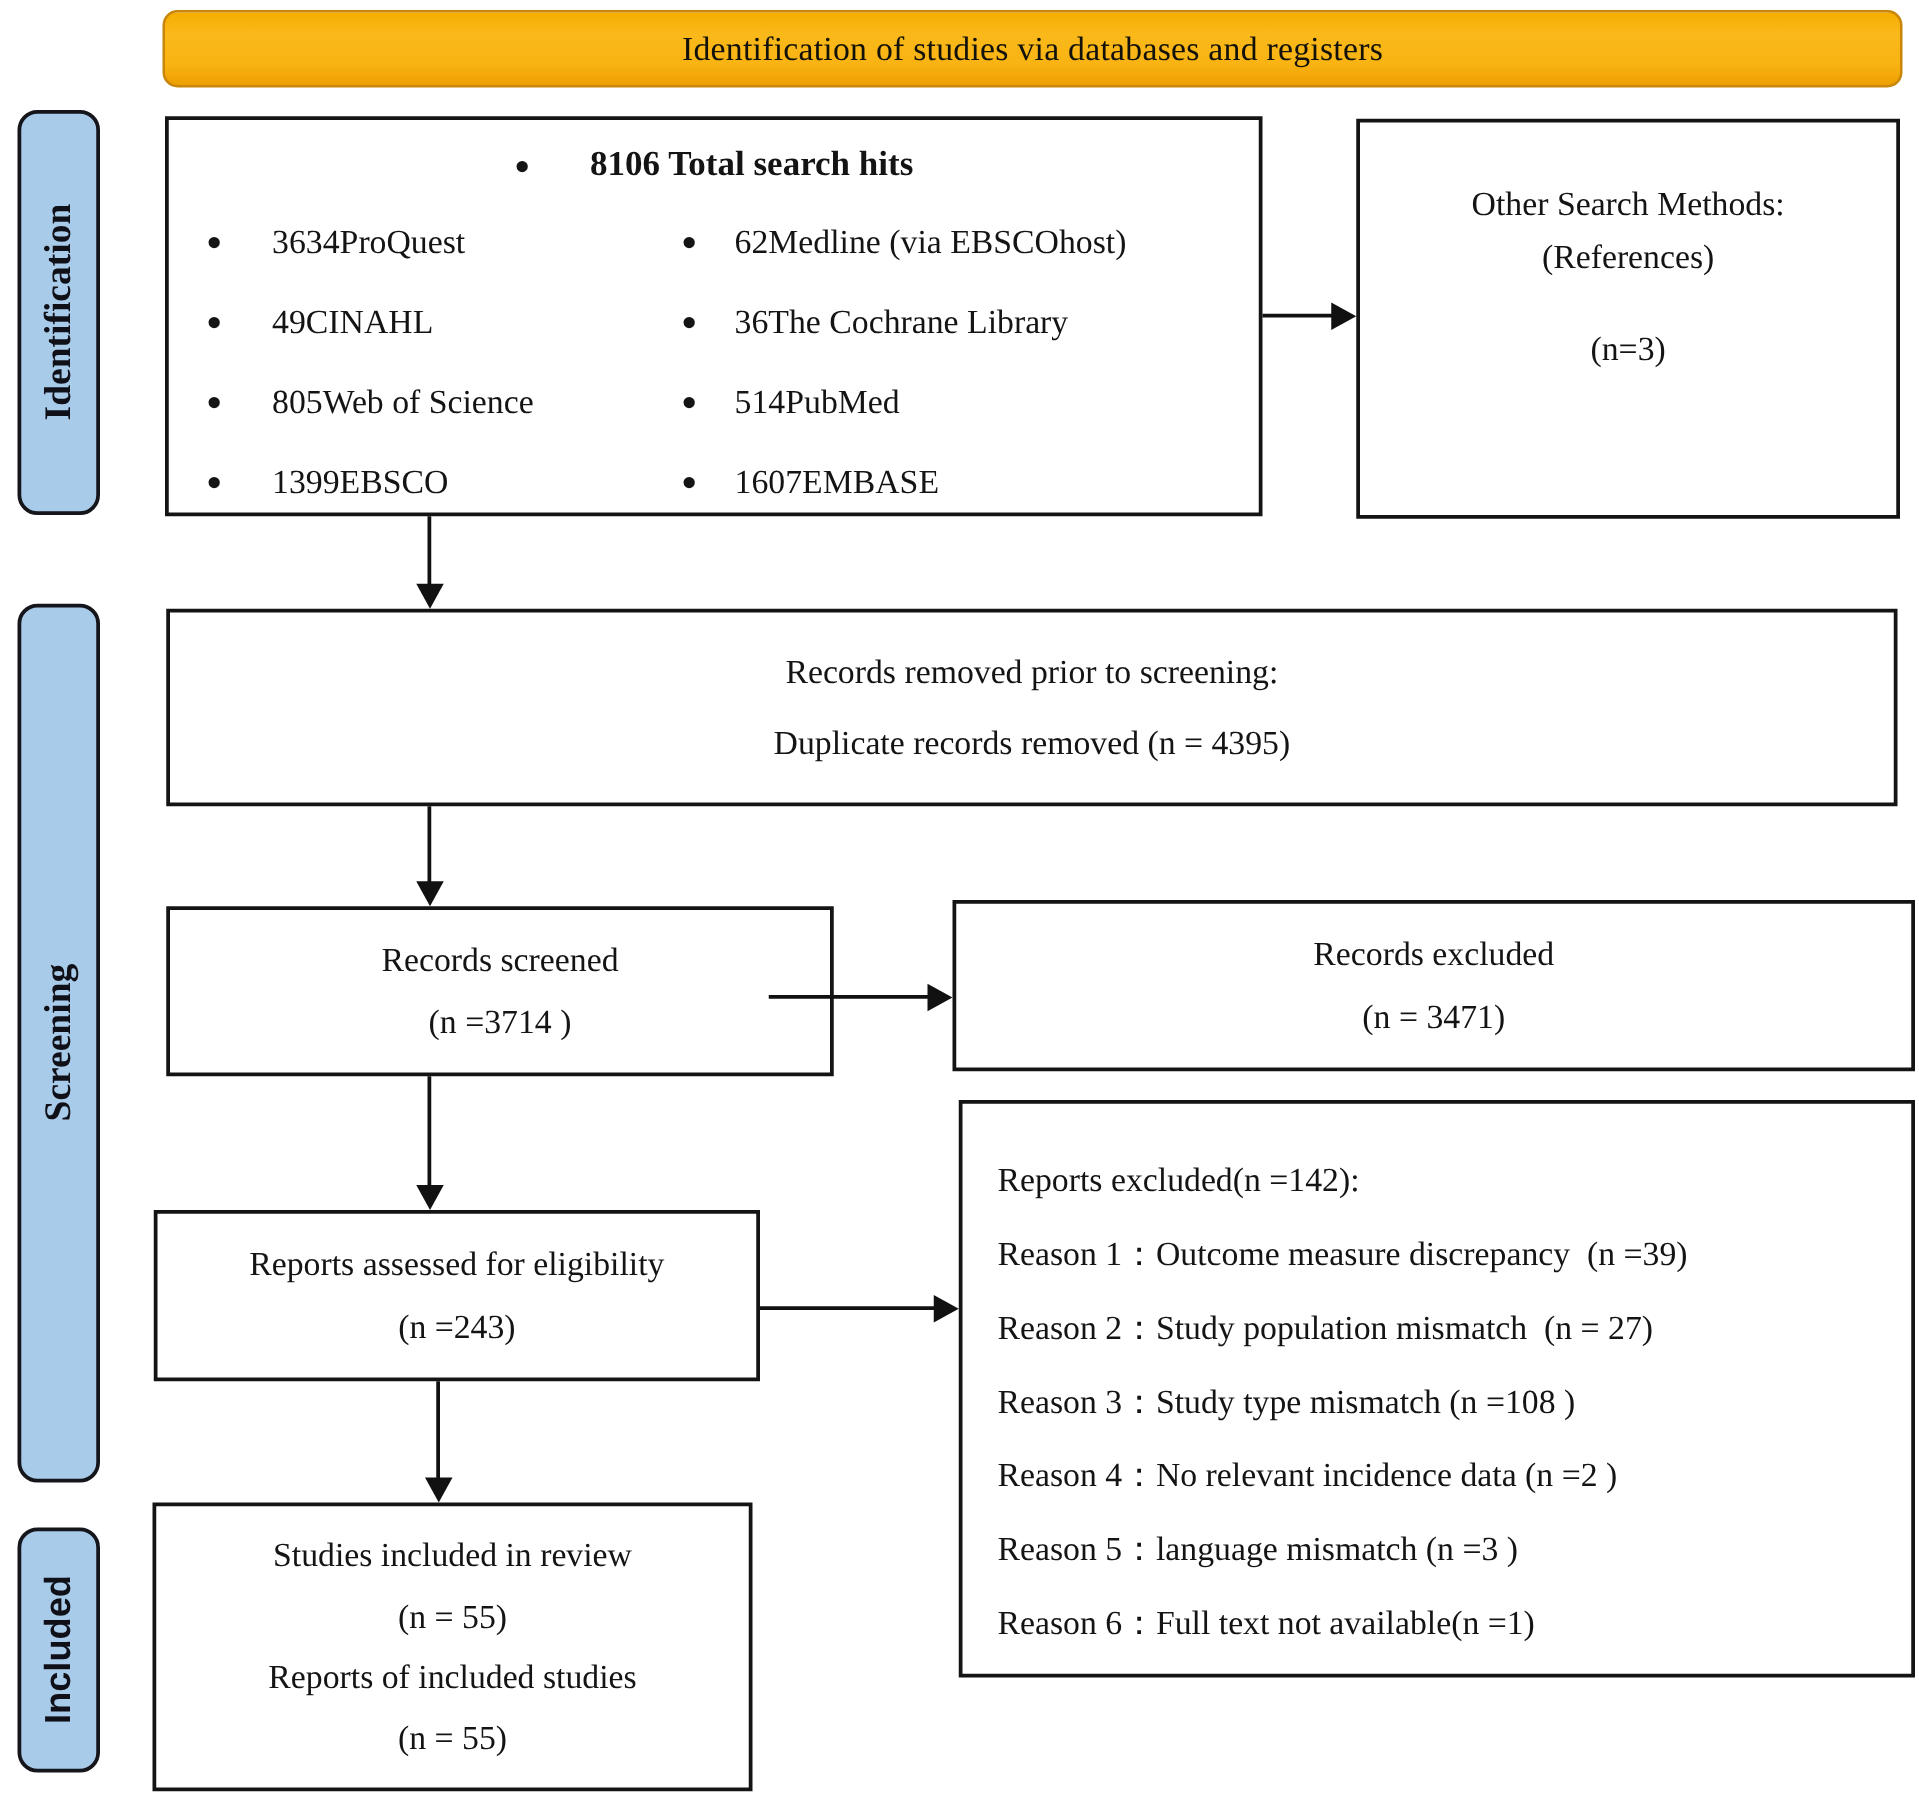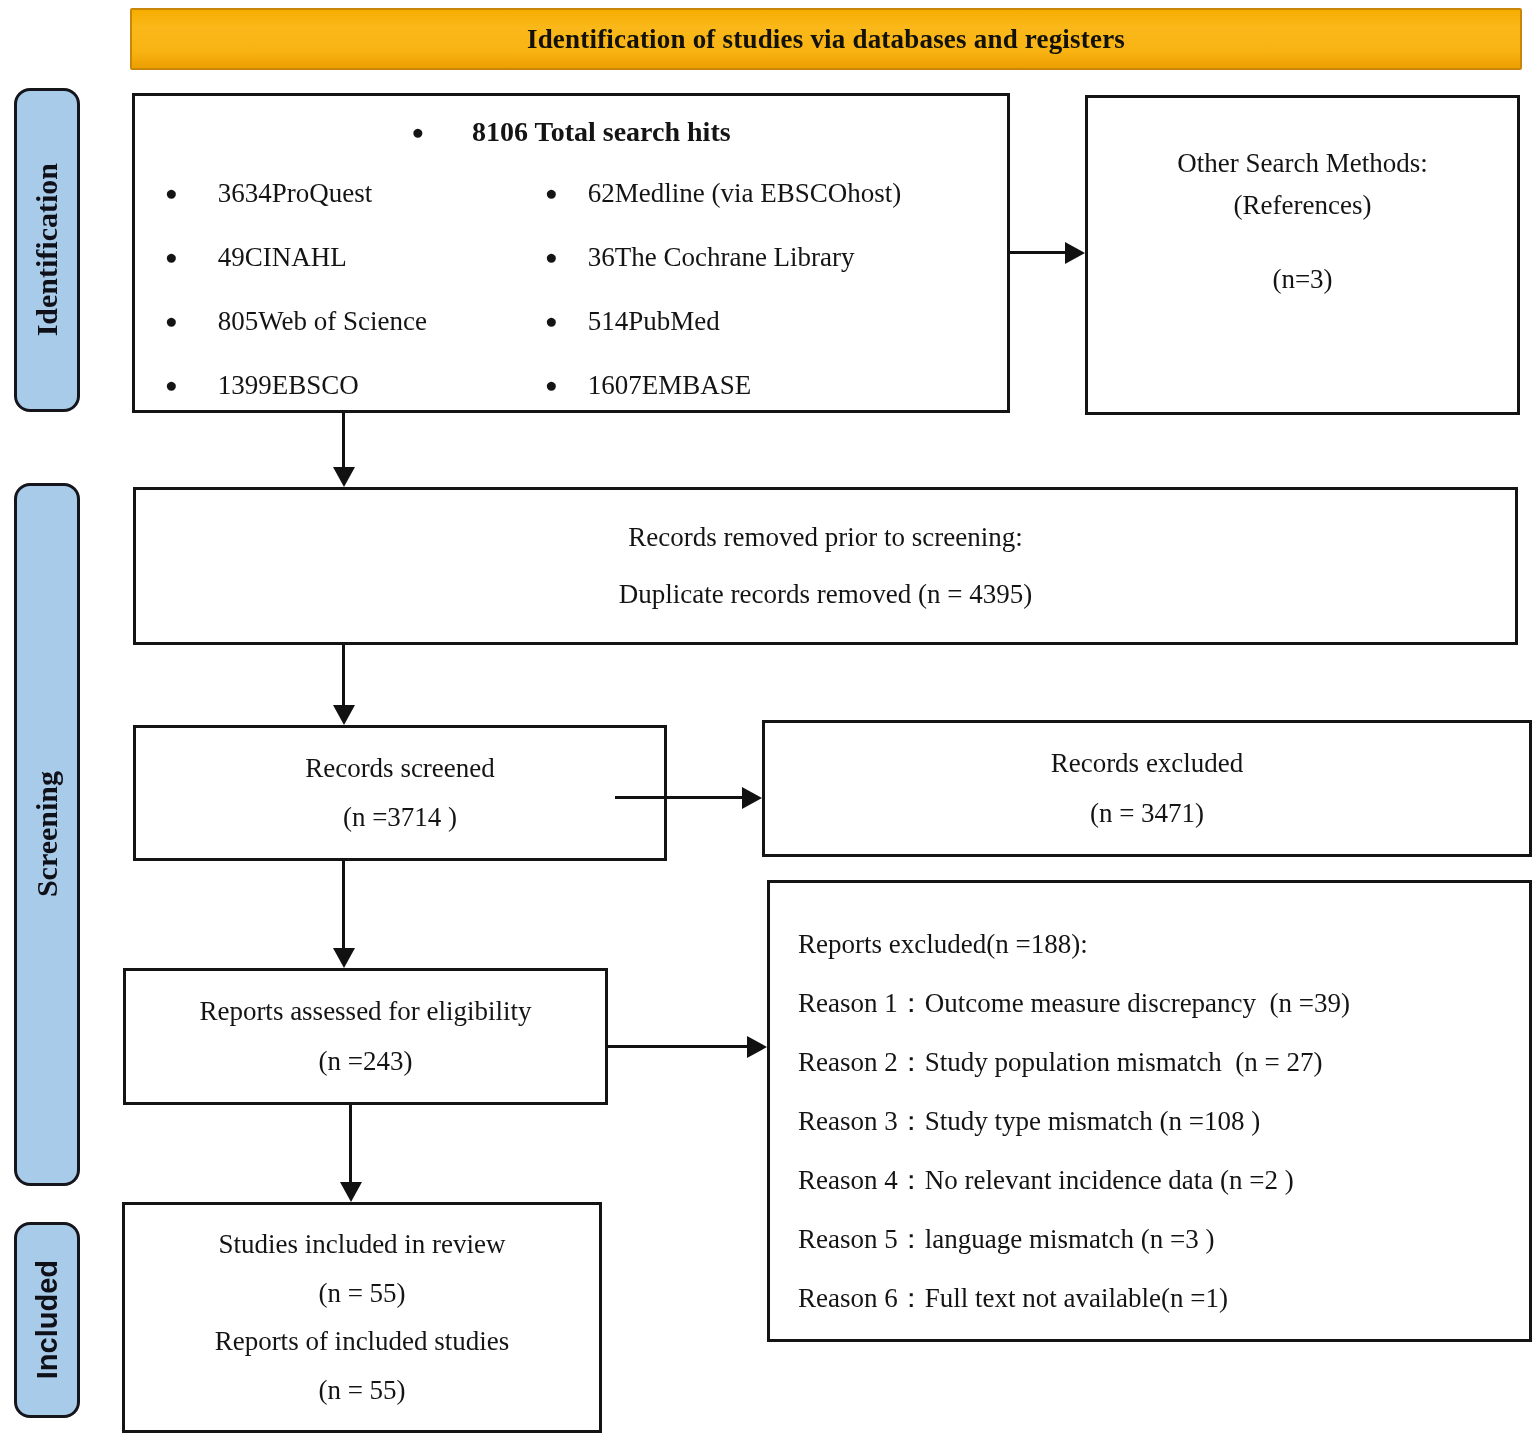--- a/index.html
+++ b/index.html
@@ -13,23 +13,23 @@
     overflow: hidden;
   }
 
   
   .banner {
     position: absolute;
     left: 130px; top: 8px;
     width: 1392px; height: 62px;
     background: linear-gradient(180deg, #f6ad00 0%, #fab81a 30%, #f9b413 70%, #ed9f00 100%);
     border: 2px solid #c8860a;
-    border-radius: 2px;
+    border-radius: 12px;
     display: flex; align-items: center; justify-content: center;
-    font-weight: bold; font-size: 27px; color: #13120a;
+    font-weight: normal; font-size: 27px; color: #13120a;
     letter-spacing: 0.2px;
   }
 
   
   .stage {
     position: absolute;
     left: 14px; width: 66px;
     background: #a9cbea;
     border: 3px solid #15151c;
     border-radius: 16px;
@@ -214,21 +214,21 @@
     <div>Records excluded</div>
     <div>(n = 3471)</div>
   </div>
 
   <div class="fbox box-assessed center-lines">
     <div>Reports assessed for eligibility</div>
     <div>(n =243)</div>
   </div>
 
   <div class="fbox box-excluded2">
-    <div class="reason-line">Reports excluded(n =188):</div>
+    <div class="reason-line">Reports excluded(n =142):</div>
     <div class="reason-line">Reason 1：Outcome measure discrepancy  (n =39)</div>
     <div class="reason-line">Reason 2：Study population mismatch  (n = 27)</div>
     <div class="reason-line">Reason 3：Study type mismatch (n =108 )</div>
     <div class="reason-line">Reason 4：No relevant incidence data (n =2 )</div>
     <div class="reason-line">Reason 5：language mismatch (n =3 )</div>
     <div class="reason-line">Reason 6：Full text not available(n =1)</div>
   </div>
 
   <div class="fbox box-included center-lines">
     <div>Studies included in review</div>

